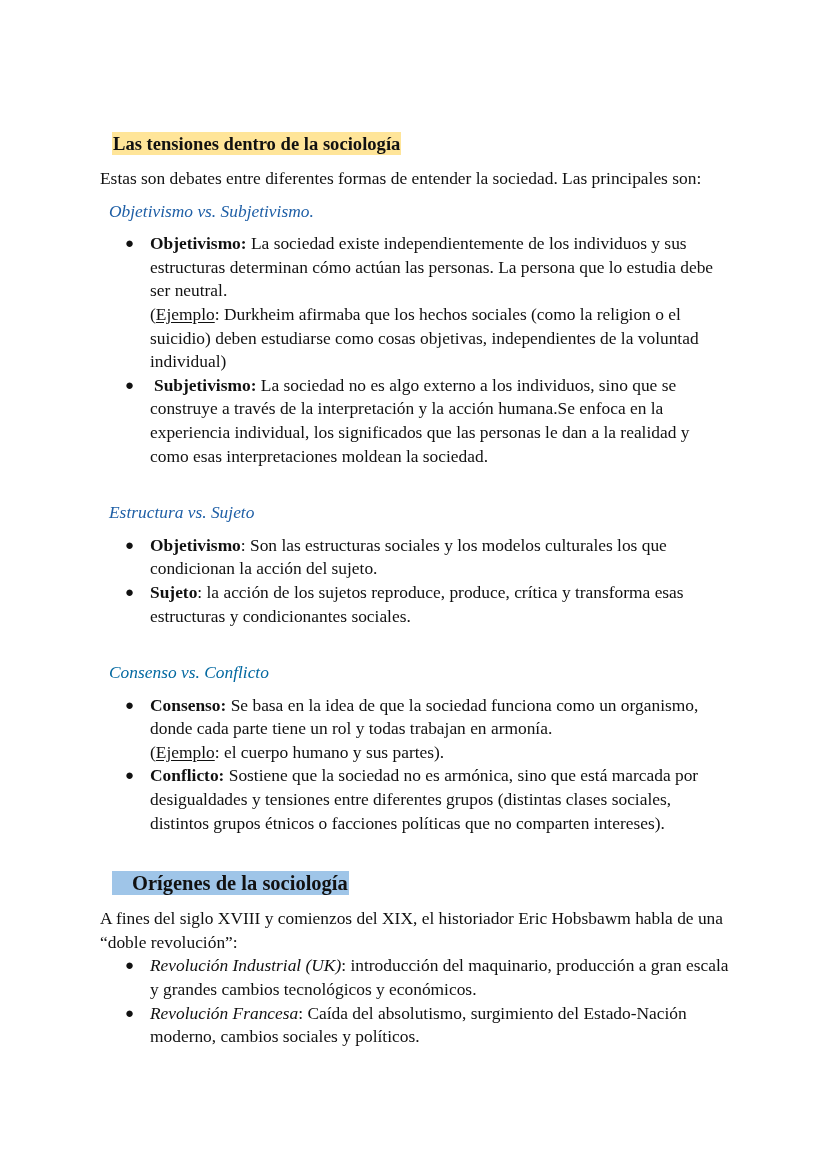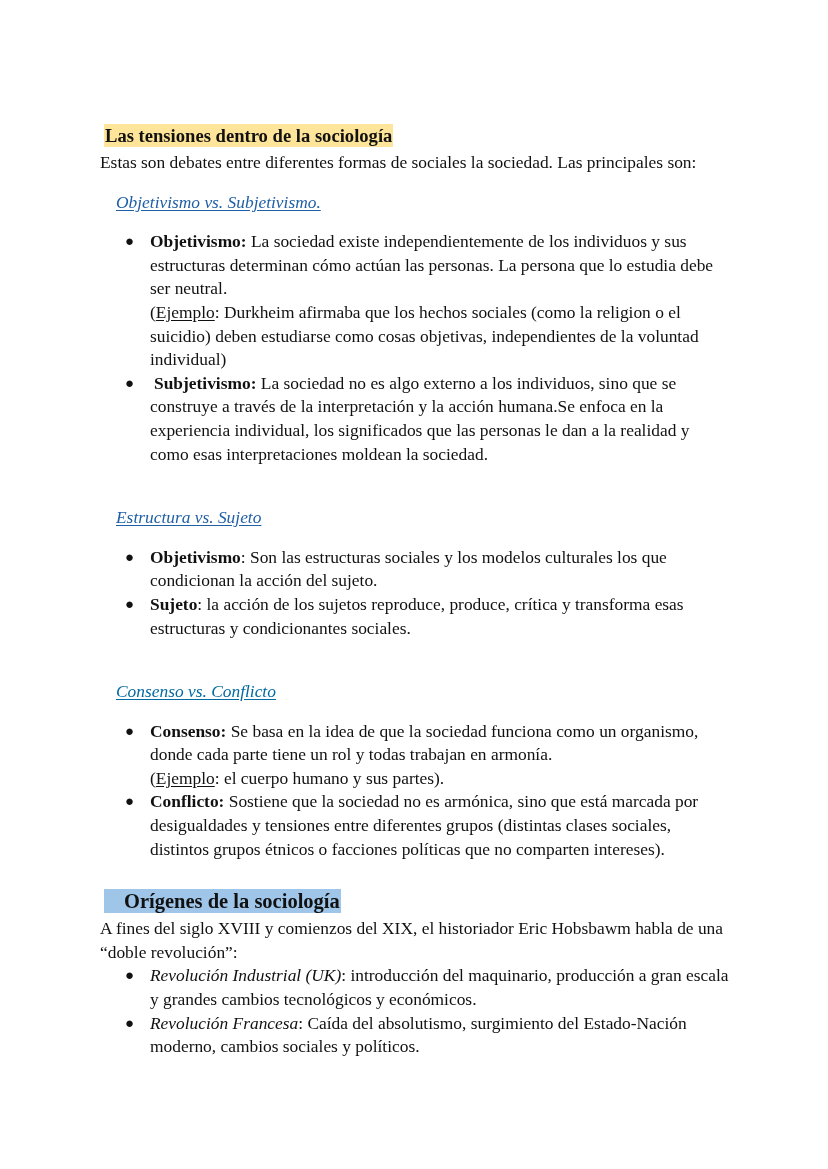--- a/index.html
+++ b/index.html
@@ -21,32 +21,31 @@
       top: 120px;
       width: 630px;
       font-size: 17.4px;
       line-height: 23.6px;
     }
     .h1 {
       display: inline-block;
       font-weight: bold;
       font-size: 18.6px;
       line-height: 23px;
-      margin: 4px;
+      margin: 12px;
       padding: 0 1px;
     }
     .h1.yellow { background: #ffe599; }
     .h1.blue { background: #9fc5e8; font-size: 20.5px; line-height: 24px; padding-left: 20px; }
     p { margin: 0; }
     .sub {
       font-style: italic;
       color: #1f5fa6;
-      text-decoration: underline;
       text-underline-offset: 2px;
-      margin: 16px;
+      margin: 9px;
       display: inline-block;
     }
     ul {
       list-style: none;
       margin: 0;
       padding: 0 0 0 50px;
     }
     li {
       position: relative;
       margin: 0;
@@ -63,21 +62,21 @@
     .ul { text-decoration: underline; text-underline-offset: 2px; margin-top: 40px; }
     .gap { height: 24px; }
   </style>
 </head>
 <body>
 
 <div class="page">
 
   <div>
     <div class="h1 yellow" style="background: rgb(255, 229, 153);">Las tensiones dentro de la sociología</div>
-    <p>Estas son debates entre diferentes formas de sociales la sociedad. Las principales son:</p>
+    <p>Estas son debates entre diferentes formas de entender la sociedad. Las principales son:</p>
 
     
     <div>
       <div class="sub" style="color: rgb(31, 95, 166);">Objetivismo vs. Subjetivismo.</div>
       <ul>
         <li>
           <span class="bullet">●</span>
           <span class="term">Objetivismo:</span><span> La sociedad existe independientemente de los individuos y sus estructuras determinan cómo actúan las personas. La persona que lo estudia debe ser neutral.</span><br>
           <span>(</span><span class="ul">Ejemplo</span><span>: Durkheim afirmaba que los hechos sociales (como la religion o el suicidio) deben estudiarse como cosas objetivas, independientes de la voluntad individual)</span>
         </li>

